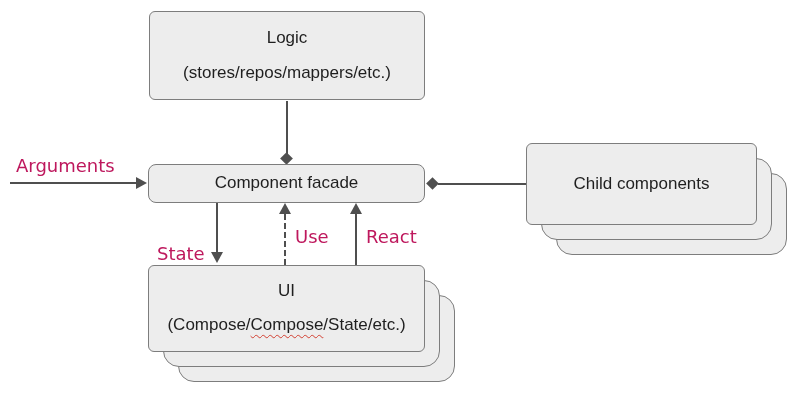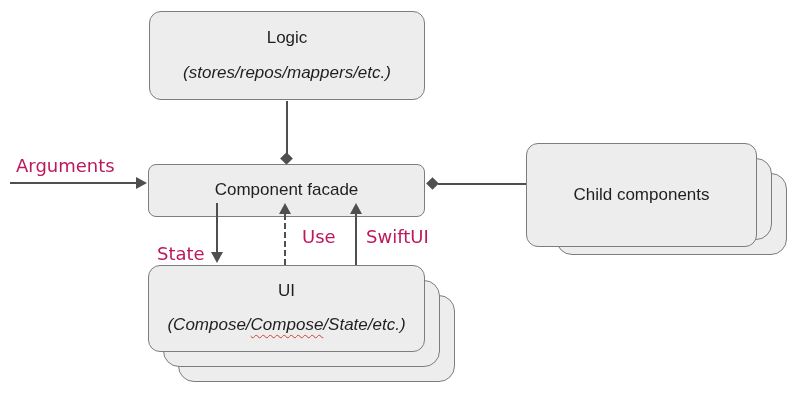--- a/index.html
+++ b/index.html
@@ -23,21 +23,21 @@
     border: 1.5px solid var(--box-border, #7d7d7d);
     box-sizing: border-box;
     display: flex;
     flex-direction: column;
     align-items: center;
     justify-content: space-evenly;
     text-align: center;
     font-size: 17px;
     line-height: 1.1;
   }
-  .rounded { border-radius: 12px; }
+  .rounded { border-radius: 6px; }
   .node.facade {
     border-radius: 8px;
     justify-content: center;
   }
   .stack-behind {
     position: absolute;
     background: var(--box-fill, #ededed);
     border: 1.5px solid var(--box-border, #7d7d7d);
     border-radius: 16px;
     box-sizing: border-box;
@@ -84,21 +84,21 @@
   
   .edge-label {
     position: absolute;
     font-family: "DejaVu Sans", sans-serif;
     font-size: 18px;
     color: #be185d;
     white-space: nowrap;
     text-align: center;
   }
   
-  .subtitle { white-space: nowrap; font-style: italic; }
+  .subtitle { white-space: nowrap; }
   .misspelled {
     text-decoration: underline;
     text-decoration-style: wavy;
     text-decoration-color: var(--squiggle, #d23f31);
     text-decoration-thickness: 1px;
     text-underline-offset: 4px;
   }
 </style>
 </head>
 <body>
@@ -110,42 +110,42 @@
     <div class="subtitle">(stores/repos/mappers/etc.)</div>
   </div>
 
   <div class="vline" style="left:286px; top:101px; height:54px;"></div>
   <div class="diamond" style="left:282px; top:154px;"></div>
 
   <div class="edge-label" style="left:16px; top:155px;">Arguments</div>
   <div class="hline" style="left:10px; top:182px; width:127px;"></div>
   <div class="arrow right" style="left:136px; top:177px;"></div>
 
-  <div class="node facade" style="left:148px; top:164px; width:277px; height:53px;">
+  <div class="node facade" style="left:148px; top:164px; width:277px; height:39px;">
     <div>Component facade</div>
   </div>
 
   <div class="stack-behind" style="left:556px; top:173px; width:231px; height:82px; z-index:1;"></div>
   <div class="stack-behind" style="left:541px; top:158px; width:231px; height:82px; z-index:2;"></div>
-  <div class="node rounded" style="left:526px; top:143px; width:231px; height:104px; justify-content:center; z-index:3;">
+  <div class="node rounded" style="left:526px; top:143px; width:231px; height:82px; justify-content:center; z-index:3;">
     <div>Child components</div>
   </div>
 
   <div class="hline" style="left:438px; top:183px; width:88px; z-index:4;"></div>
   <div class="diamond" style="left:428px; top:179px; z-index:4;"></div>
 
   <div class="edge-label" style="left:157px; top:226px;margin-top:17px;">State</div>
   <div class="vline" style="left:216px; top:203px; height:50px;"></div>
   <div class="arrow down" style="left:211px; top:252px;"></div>
 
-  <div class="edge-label" style="left:302px; top:226px;">Use</div>
+  <div class="edge-label" style="left:295px; top:226px;">Use</div>
   <div class="vdash" style="left:284px; top:214px; height:51px;"></div>
   <div class="arrow up" style="left:279px; top:203px;"></div>
 
-  <div class="edge-label" style="left:366px; top:226px;">SwiftUI</div>
+  <div class="edge-label" style="left:366px; top:226px;">React</div>
   <div class="vline" style="left:355px; top:214px; height:51px;"></div>
   <div class="arrow up" style="left:350px; top:203px;"></div>
 
   <div class="stack-behind" style="left:178px; top:295px; width:277px; height:87px; z-index:1;"></div>
   <div class="stack-behind" style="left:163px; top:280px; width:277px; height:87px; z-index:2;"></div>
   <div class="node rounded" style="left:148px; top:265px; width:277px; height:87px; z-index:3;">
     <div>UI</div>
     <div class="subtitle"><span>(Compose/</span><span class="misspelled">Compose</span><span>/State/etc.)</span></div>
   </div>
 

